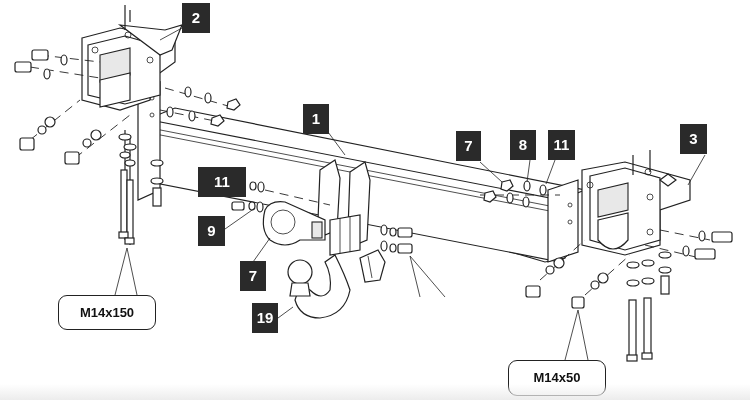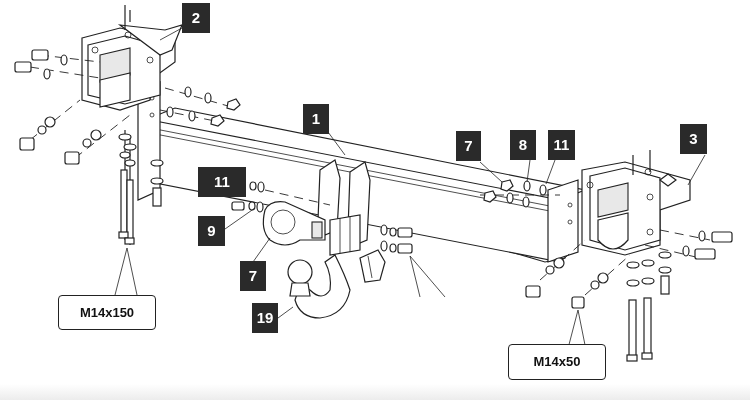--- a/index.html
+++ b/index.html
@@ -10,21 +10,21 @@
   .thin { stroke: #222; stroke-width: 0.8; fill: none; }
   .dash { stroke: #222; stroke-width: 0.9; fill: none; stroke-dasharray: 9 6; }
   .part { fill: #ffffff; stroke: #222; stroke-width: 1.2; }
   .shade { fill: #e8e8e8; stroke: #222; stroke-width: 1.1; }
   .label-box {
     position: absolute; background: #2a2a2a; color: #fff; font-weight: bold;
     font-size: 15px; text-align: center; line-height: 30px; height: 30px;
     font-family: "Liberation Sans", sans-serif;
   }
   .callout {
-    position: absolute; background: #fff; border: 1.3px solid #222; border-radius: 4px;
+    position: absolute; background: #fff; border: 1.3px solid #222; border-radius: 9px;
     font-weight: bold; font-size: 13px; text-align: center;
     font-family: "Liberation Sans", sans-serif; color: #111;
   }
   .fade { position: absolute; left: 0; bottom: 0; width: 750px; height: 16px;
     background: linear-gradient(to bottom, rgba(255,255,255,0), #ececec); }
 </style>
 </head>
 <body>
 
 <div id="stage">
@@ -208,16 +208,16 @@
 <div class="label-box" style="left:456px;top:131px;width:25px;">7</div>
 <div class="label-box" style="left:510px;top:130px;width:26px;">8</div>
 <div class="label-box" style="left:548px;top:130px;width:27px;">11</div>
 <div class="label-box" style="left:680px;top:124px;width:27px;">3</div>
 <div class="label-box" style="left:198px;top:167px;width:48px;">11</div>
 <div class="label-box" style="left:198px;top:216px;width:27px;">9</div>
 <div class="label-box" style="left:240px;top:261px;width:26px;">7</div>
 <div class="label-box" style="left:252px;top:303px;width:26px;">19</div>
 
 <div class="callout" style="left:58px;top:295px;width:96px;height:33px;line-height:33px;">M14x150</div>
-<div class="callout" style="left:508px;top:344px;width:96px;height:34px;line-height:34px;text-align:center;">M14x50</div>
+<div class="callout" style="left:508px;top:360px;width:96px;height:34px;line-height:34px;text-align:center;">M14x50</div>
 
 <div class="fade"></div>
 </div>
 
 </body></html>

